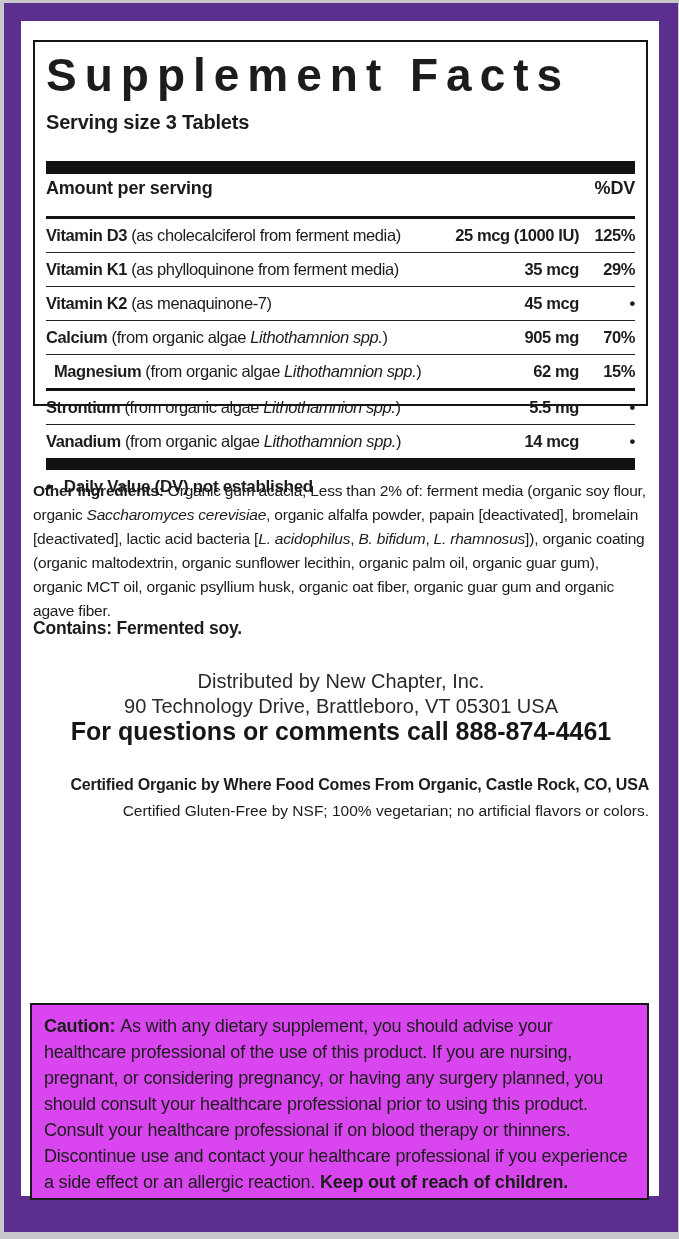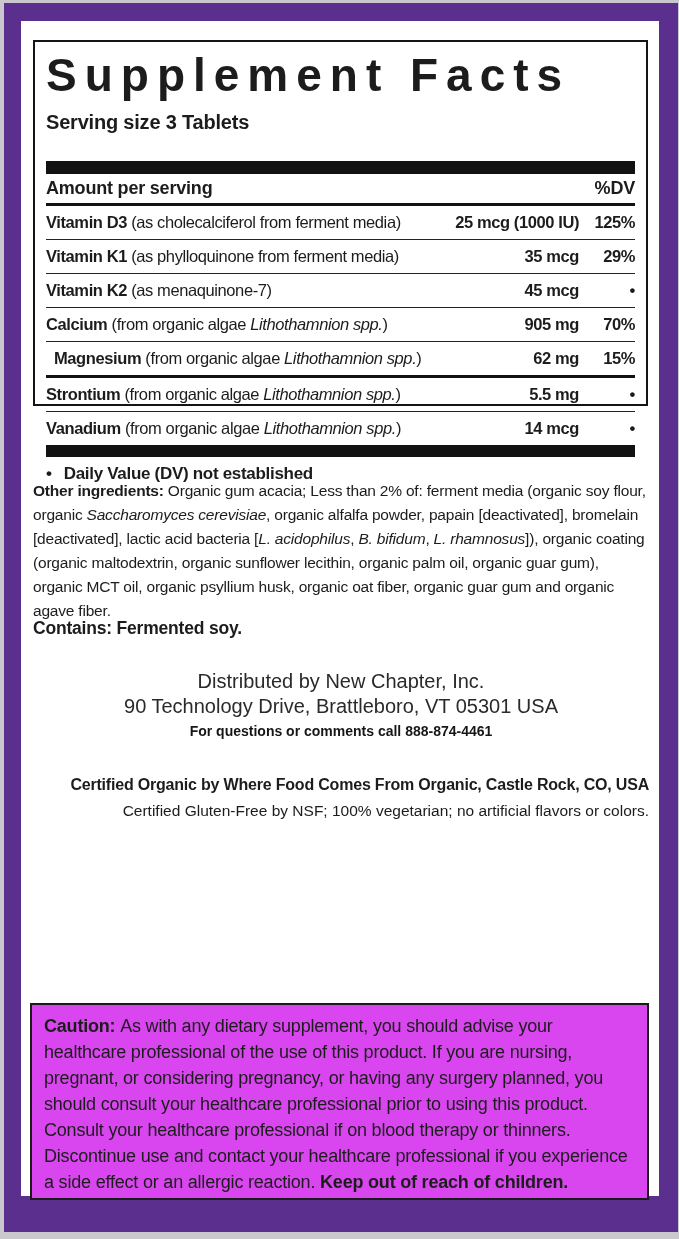--- a/index.html
+++ b/index.html
@@ -37,21 +37,21 @@
   }
   .serving{
     font-size:20px;font-weight:700;letter-spacing:-0.2px;margin-top:11px;
   }
   .bar-thick{
     height:13px;background:#121212;margin-top:27px;
   }
   .hdr-row{
     display:flex;justify-content:space-between;align-items:flex-end;
     font-size:18px;font-weight:700;letter-spacing:-0.2px;
-    padding:4px 0 4px 0;
+    padding:4px 0 17px 0;
     border-bottom:3px solid #121212;
     gap:10px;
   }
   .nrow{
     display:grid;grid-template-columns:1fr 140px 56px;
     align-items:center;
     height:33px;
     font-size:16.5px;letter-spacing:-0.4px;
     border-bottom:1px solid #232323;
     white-space:nowrap;
@@ -72,21 +72,21 @@
     font-size:15.5px;line-height:24px;letter-spacing:-0.2px;
   }
   .contains-block{
     position:absolute;left:33px;top:618px;width:616px;
     font-size:17.5px;font-weight:700;letter-spacing:-0.2px;
   }
   .dist-block{
     position:absolute;left:33px;top:669px;width:616px;
     text-align:center;font-size:20px;line-height:25px;color:#2a2a2a;
   }
-  .dist-block .bold-line{font-weight:700;font-size:14px;color:#161616;}
+  .dist-block .bold-line{font-weight:700;font-size:25px;color:#161616;}
   .cert-block{
     position:absolute;left:33px;top:772px;width:616px;
     text-align:right;font-size:15.5px;line-height:26px;
   }
   .cert-block .c1{font-weight:700;font-size:16px;letter-spacing:-0.2px;}
   
   .caution-box{
     position:absolute;left:30px;top:1003px;width:619px;height:197px;
     border:2.5px solid #1a1a1a;box-sizing:border-box;
     background:#d946ef;

